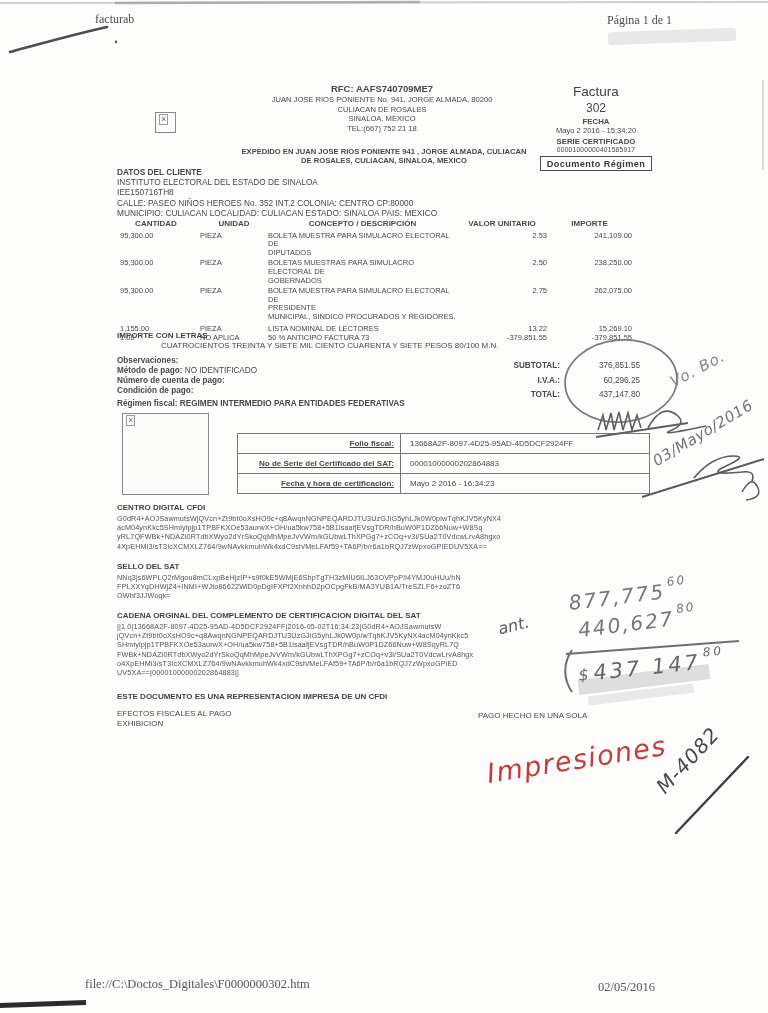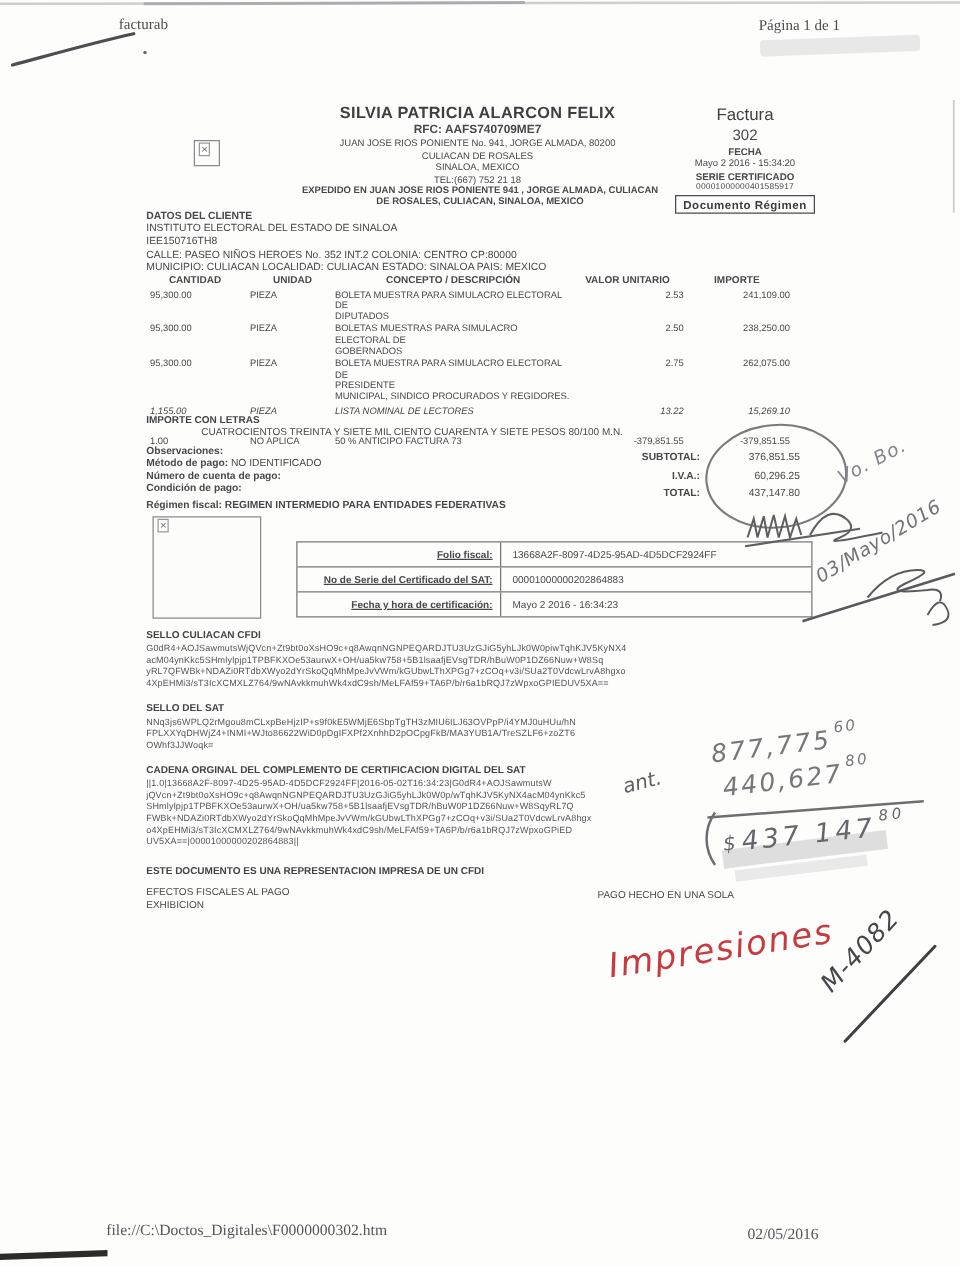--- a/index.html
+++ b/index.html
@@ -88,21 +88,20 @@
 </style>
 </head>
 <body>
 
 <div class="page">
 
   <div class="abs hdr-small" style="left:95px; top:12px;">facturab</div>
   <div class="abs hdr-small" style="left:607px; top:13px;">Página 1 de 1</div>
 
   <div class="abs issuer">
-    <div class="issuer-name">SILVIA PATRICIA ALARCON FELIX</div>
     <div class="issuer-rfc">RFC: AAFS740709ME7</div>
     <div class="issuer-addr pre">JUAN JOSE RIOS PONIENTE No. 941, JORGE ALMADA, 80200
 CULIACAN DE ROSALES
 SINALOA, MEXICO
 TEL:(667) 752 21 18</div>
   </div>
 
   <div class="abs brokenimg" style="left:155px; top:112px; width:19px; height:19px;">
     <span class="x">×</span>
   </div>
@@ -154,21 +153,21 @@
     </div>
     <div class="irow row3">
       <div class="c1"><span>95,300.00</span></div>
       <div class="c2">PIEZA</div>
       <div class="c3 pre">BOLETA MUESTRA PARA SIMULACRO ELECTORAL DE
 PRESIDENTE
 MUNICIPAL, SINDICO PROCURADOS Y REGIDORES.</div>
       <div class="c4">2.75</div>
       <div class="c5">262,075.00</div>
     </div>
-    <div class="irow" style="margin-bottom:16px;font-style:italic;">
+    <div class="irow" style="margin-bottom:1px;">
       <div class="c1"><span>1,155.00</span></div>
       <div class="c2">PIEZA</div>
       <div class="c3 pre">LISTA NOMINAL DE LECTORES</div>
       <div class="c4">13.22</div>
       <div class="c5">15,269.10</div>
     </div>
     <div class="irow">
       <div class="c1"><span>1.00</span></div>
       <div class="c2">NO APLICA</div>
       <div class="c3 pre">50 % ANTICIPO FACTURA 73</div>
@@ -208,21 +207,21 @@
     <div class="cert-row">
       <div class="cert-lab">No de Serie del Certificado del SAT:</div>
       <div class="cert-val">00001000000202864883</div>
     </div>
     <div class="cert-row">
       <div class="cert-lab">Fecha y hora de certificación:</div>
       <div class="cert-val">Mayo 2 2016 - 16:34:23</div>
     </div>
   </div>
 
-  <div class="abs sec-title" style="left:117px; top:503px;">SELLO CULIACAN CFDI</div>
+  <div class="abs sec-title" style="left:117px; top:503px;">CENTRO DIGITAL CFDI</div>
   <div class="abs b64 pre" style="left:117px; top:514px;">G0dR4+AOJSawmutsWjQVcn+Zt9bt0oXsHO9c+q8AwqnNGNPEQARDJTU3UzGJiG5yhLJk0W0piwTqhKJV5KyNX4
 acM04ynKkc5SHmlylpjp1TPBFKXOe53aurwX+OH/ua5kw758+5B1lsaafjEVsgTDR/hBuW0P1DZ66Nuw+W8Sq
 yRL7QFWBk+NDAZi0RTdbXWyo2dYrSkoQqMhMpeJvVWm/kGUbwLThXPGg7+zCOq+v3i/SUa2T0VdcwLrvA8hgxo
 4XpEHMi3/sT3IcXCMXLZ764/9wNAvkkmuhWk4xdC9sh/MeLFAf59+TA6P/b/r6a1bRQJ7zWpxoGPIEDUV5XA==</div>
 
   <div class="abs sec-title" style="left:117px; top:562px;">SELLO DEL SAT</div>
   <div class="abs b64 pre" style="left:117px; top:573px;">NNq3js6WPLQ2rMgou8mCLxpBeHjzIP+s9f0kE5WMjE6SbpTgTH3zMIU6ILJ63OVPpP/i4YMJ0uHUu/hN
 FPLXXYqDHWjZ4+INMI+WJto86622WiD0pDgIFXPf2XnhhD2pOCpgFkB/MA3YUB1A/TreSZLF6+zoZT6
 OWhf3JJWoqk=</div>
 

